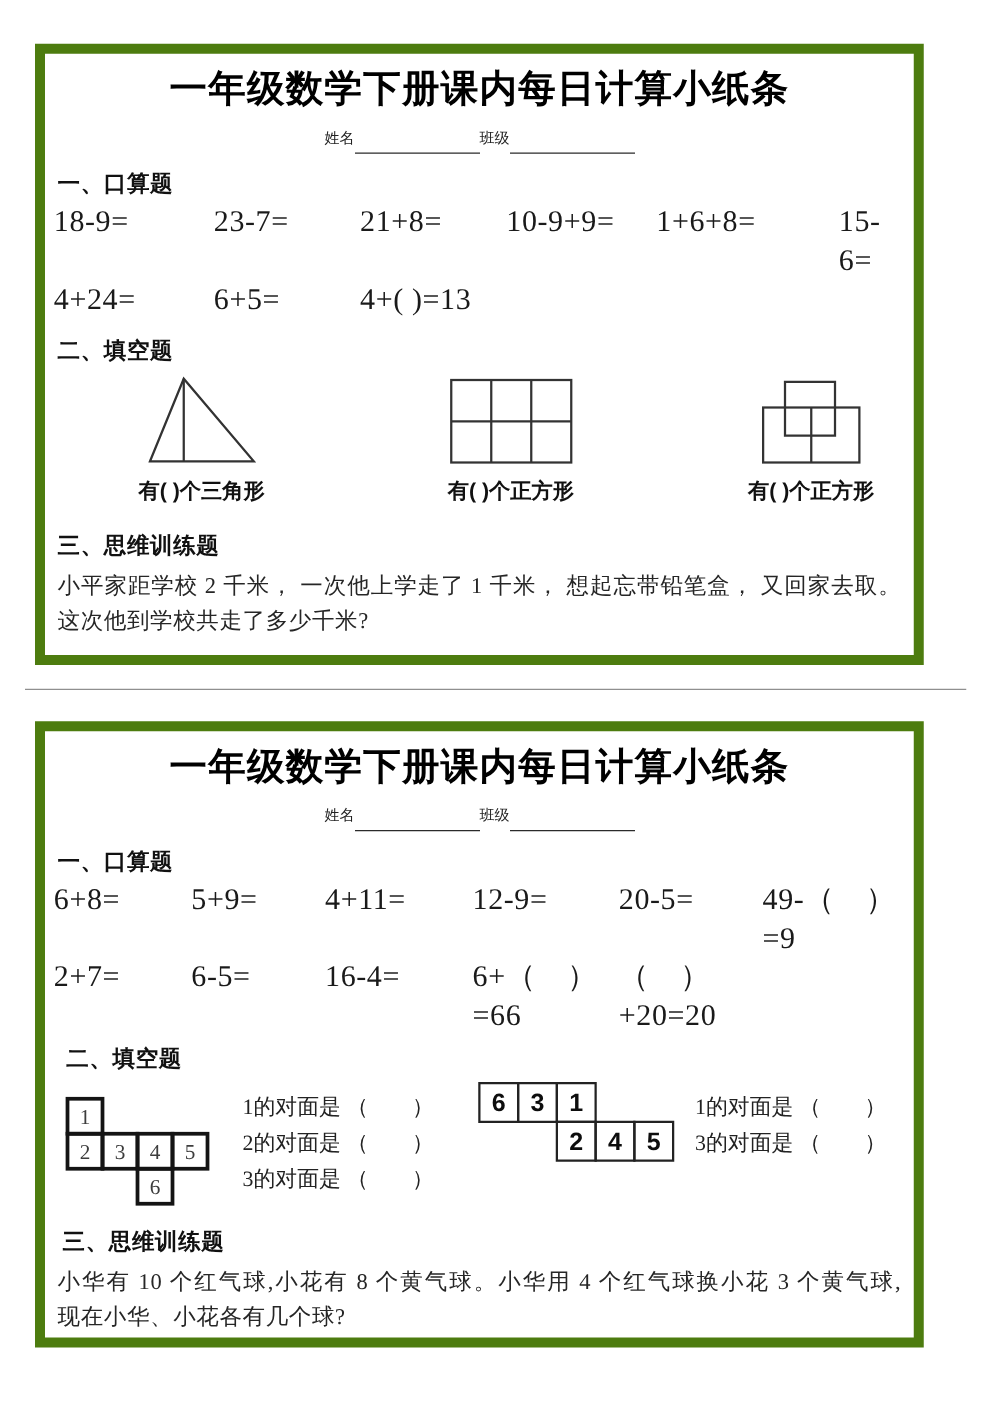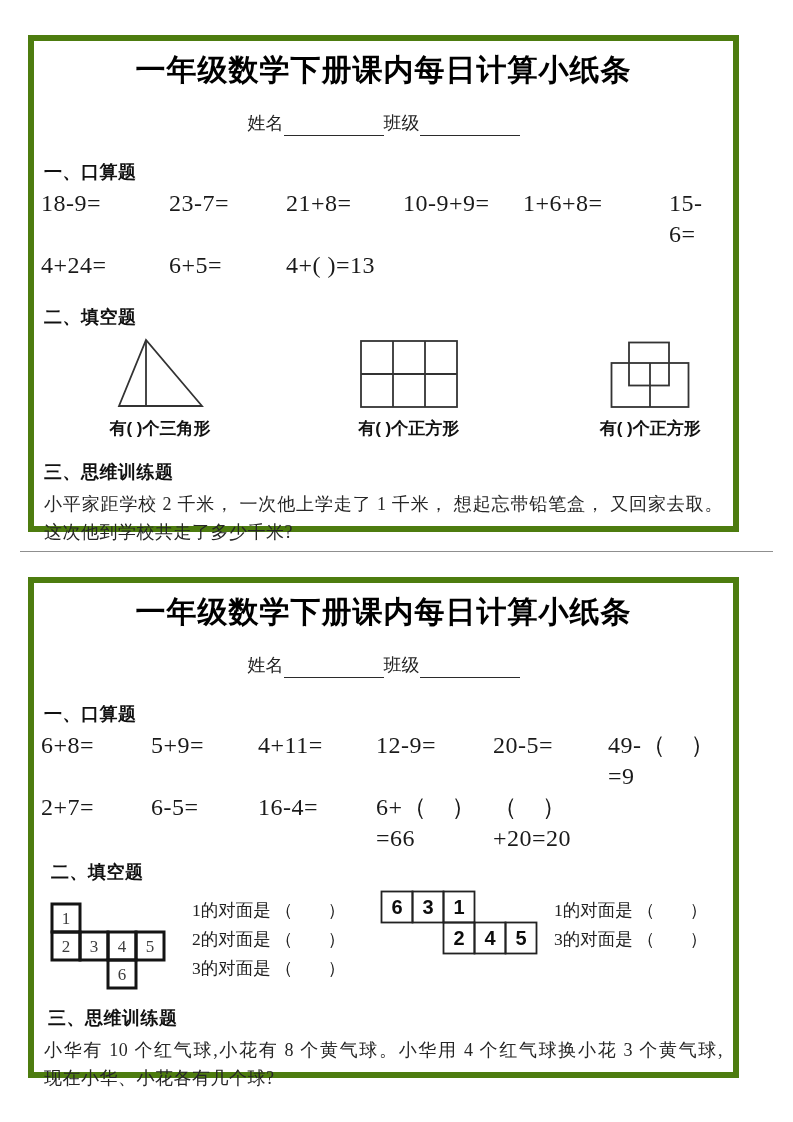--- a/index.html
+++ b/index.html
@@ -2,40 +2,40 @@
 <html><head>
 <meta charset="utf-8">
 <style>
   html,body{margin:0;padding:0;}
   body{
     width:793px;height:1122px;background:#ffffff;position:relative;
     font-family:"Liberation Serif","DejaVu Serif",serif;color:#1c1c1c;overflow:hidden;
   }
   .sheet-card{
     position:absolute;left:28px;width:711px;box-sizing:border-box;
-    border:6px solid #4d7c0f;background:#fff;
+    border:8px solid #4d7c0f;background:#fff;
   }
   #card1{top:35px;height:497px;}
   #card2{top:577px;height:501px;}
   .page-divider{
     position:absolute;top:551px;left:20px;width:753px;height:0;
     border-top:1px solid #8f8f8f;
   }
   .card-title{
     text-align:center;font-size:30px;line-height:40px;font-weight:900;
     letter-spacing:1px;margin-top:9px;color:#000;
     font-family:"Liberation Sans","DejaVu Sans",sans-serif;
   }
-  .name-line{text-align:center;font-size:18px;margin-top:20px;line-height:26px;color:#222;}
+  .name-line{text-align:center;font-size:12px;margin-top:5px;line-height:26px;color:#222;}
   .blank-underline{
     display:inline-block;width:100px;height:19px;vertical-align:bottom;
     border-bottom:1.5px solid #2b2b2b;
   }
   .sec-heading{
-    font-weight:bold;font-size:18px;line-height:24px;margin:24px 0 0 10px;color:#111;
+    font-weight:bold;font-size:18px;line-height:24px;margin:12px 0 0 10px;color:#111;
     font-family:"Liberation Sans","DejaVu Sans",sans-serif;letter-spacing:.5px;
   }
   .oral-grid{
     display:grid;padding:4px 10px 0 7px;font-size:24px;line-height:31px;
     color:#1a1a1a;letter-spacing:.5px;
   }
   #card1 .oral-grid{grid-template-columns:128px 117px 117px 120px 146px auto;}
   #card2 .oral-grid{grid-template-columns:110px 107px 118px 117px 115px auto;}
   .figure-row{display:flex;align-items:flex-end;margin-top:8px;}
   .figure-block{text-align:center;}

